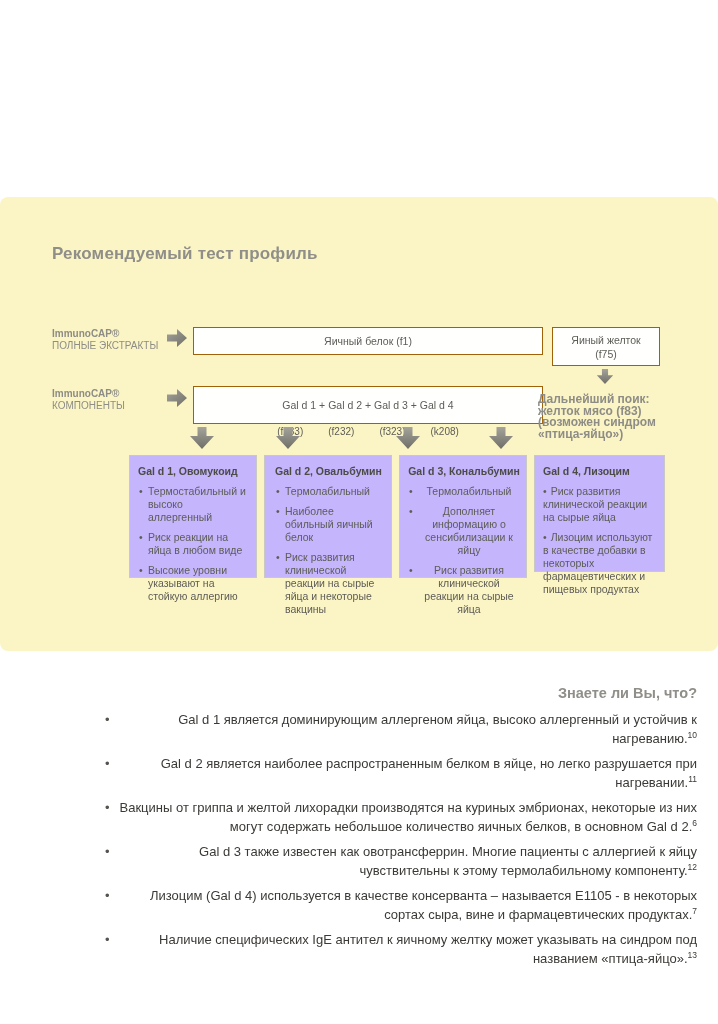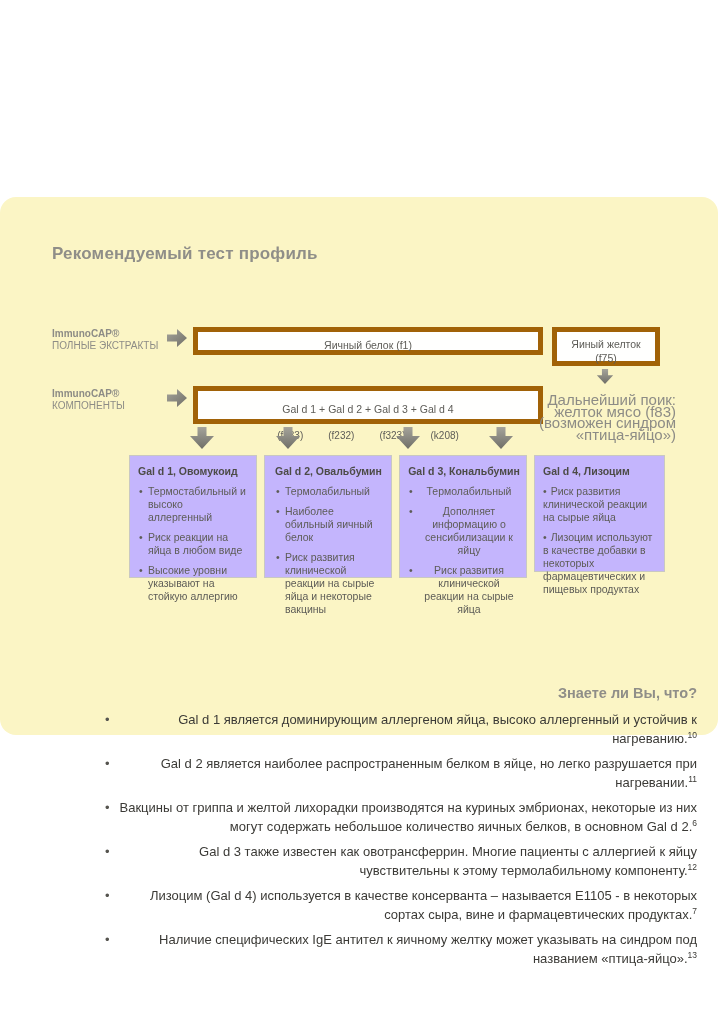--- a/index.html
+++ b/index.html
@@ -5,23 +5,23 @@
   html,body { margin:0; padding:0; }
   body {
     width:718px; height:1024px;
     background:#ffffff;
     font-family:"Liberation Sans","DejaVu Sans",sans-serif;
     position:relative;
     overflow:hidden;
   }
   .panel {
     position:absolute; left:0; top:197px;
-    width:718px; height:538px;
+    width:718px; height:454px;
     background:#fbf5c5;
-    border-radius:16px;
+    border-radius:8px;
   }
   .panel-title {
     position:absolute; left:52px; top:47px;
     font-size:17px; font-weight:bold; color:#8f8e88; margin:0;
     letter-spacing:0.2px;
   }
   .row-label {
     position:absolute; left:52px;
     font-size:10px; color:#8d8c86; line-height:12px;
   }
@@ -35,31 +35,31 @@
 
   .down-arrow { position:absolute; width:24px; height:22px; }
   .da-yolk { left:594px; top:172px; width:22px; height:15px; }
   .da1 { left:190px; top:230px; }
   .da2 { left:276px; top:230px; }
   .da3 { left:396px; top:230px; }
   .da4 { left:489px; top:230px; }
 
   .wbox {
     position:absolute; background:#fffffe;
-    border:5px solid #a16207; box-sizing:border-box;
+    border:1px solid #a16207; box-sizing:border-box;
     color:#5d5c57; text-align:center;
   }
   .extract-box { left:193px; top:130px; width:350px; height:28px; font-size:10.5px; line-height:26px; }
   .yolk-box    { left:552px; top:130px; width:108px; height:39px; font-size:10.5px; line-height:14px; padding-top:5px; }
   .components-box { left:193px; top:189px; width:350px; height:38px; font-size:10.5px; line-height:13px; padding-top:12px; }
   .codes { display:flex; justify-content:center; gap:25px; margin-top:13px; font-size:10px; }
 
   .further {
     position:absolute; left:538px; top:197px; width:138px;
-    text-align:right; font-size:15px; line-height:11.5px; color:#8d8c86;
+    text-align:left; font-size:12px; line-height:11.5px; color:#8d8c86;font-weight:bold;
   }
 
   .cbox {
     position:absolute; top:258px; width:128px; height:123px;
     background:#c4b5fd; border:1px solid #c9c8c2; box-sizing:border-box;
     padding:9px 6px 0 8px;
     margin-left:32px;
   }
   .cb1 { left:97px; }
   .cb2 { left:232px;padding-left:10px; }

